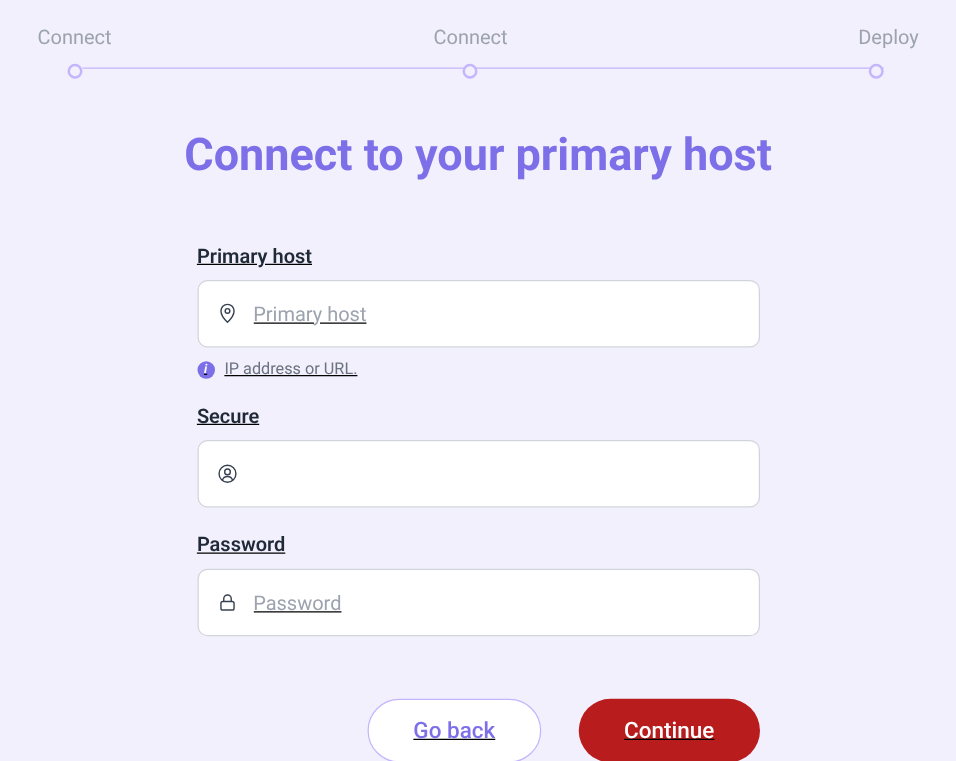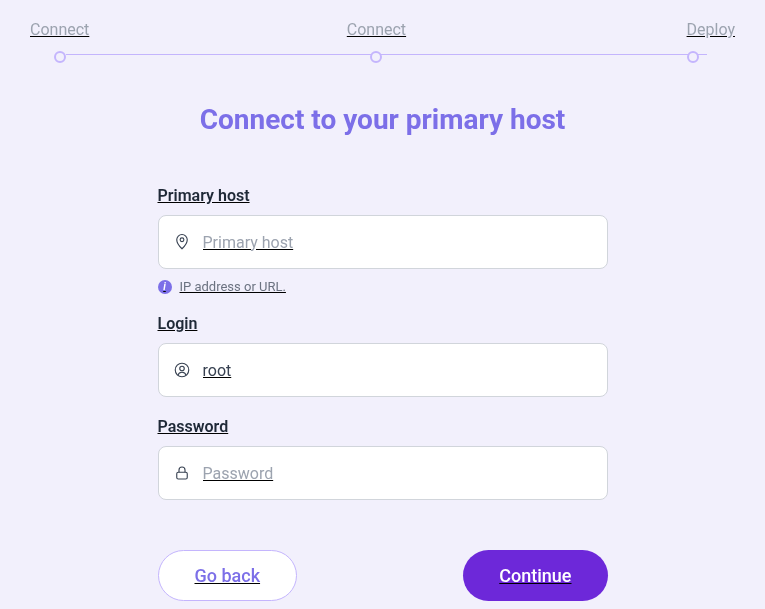--- a/index.html
+++ b/index.html
@@ -16,21 +16,20 @@
     }
     .container {
       padding: 20px 30px;
     }
     .stepper {
       display: flex;
       justify-content: space-between;
       align-items: flex-start;
       position: relative;
       margin-bottom: 40px;
-      text-decoration: underline;
     }
     .step {
       display: flex;
       flex-direction: column;
       align-items: center;
       z-index: 2;
       position: relative;
     }
     .step-label {
       font-size: 16px;
@@ -54,38 +53,38 @@
       width: 14px;
       height: 14px;
     }
     .step:first-child {
       align-items: flex-start;
     }
     .step:first-child .step-dot {
       margin-left: 28px;
     }
     .step:last-child {
-      align-items: flex-start;
+      align-items: center;
       margin-left: 23px;
     }
     .step:last-child .step-dot {
       margin-right: 20px;
     }
     .stepper-line {
       position: absolute;
       top: 34px;
       left: 36px;
       right: 28px;
       height: 1px;
       background: #c4b5fd;
       z-index: 1;
     }
     .heading {
       text-align: center;
-      font-size: 28px;
+      font-size: 36px;
       font-weight: 700;
       color: #7c6fe8;
       margin-bottom: 50px;
     }
     .form {
       max-width: 450px;
       margin: 0 auto;
       text-decoration: underline;
     }
     .field-group {
@@ -153,39 +152,40 @@
       align-items: center;
       justify-content: center;
       color: #fff;
       font-size: 10px;
       font-weight: bold;
       font-style: italic;
       flex-shrink: 0;
     }
     .buttons {
       display: flex;
-      justify-content: space-between;
+      justify-content: flex-end;
+      gap: 30px;
       margin-top: 50px;
     }
     .btn {
       padding: 14px 36px;
       border-radius: 999px;
       font-size: 18px;
       font-weight: 500;
       cursor: pointer;
       border: none;
       font-family: inherit;
     }
     .btn-secondary {
       background: #fff;
       color: #7c6fe8;
       border: 1px solid #c4b5fd;
     }
     .btn-primary {
-      background: #6d28d9;
+      background: #b91c1c;
       color: #fff;
     }
   </style>
 </head>
 <body>
 
 <div class="container">
   <div class="stepper">
     <div class="stepper-line"></div>
     <div class="step">
@@ -216,30 +216,29 @@
         </span>
         <input type="text" class="input-field" placeholder="Primary host" style="">
       </div>
       <div class="hint">
         <span class="hint-icon">i</span>
         <span>IP address or URL.</span>
       </div>
     </div>
 
     <div class="field-group">
-      <label class="field-label">Login</label>
+      <label class="field-label">Secure</label>
       <div class="input-wrapper">
         <span class="input-icon">
           <svg viewBox="0 0 24 24">
               <circle cx="12" cy="12" r="9"></circle>
               <circle cx="12" cy="10" r="3"></circle>
               <path d="M6.5 19c1-3 4-4 5.5-4s4.5 1 5.5 4"></path>
             </svg>
         </span>
-        <input type="text" class="input-field" value="root" style="">
       </div>
     </div>
 
     <div class="field-group">
       <label class="field-label">Password</label>
       <div class="input-wrapper">
         <span class="input-icon">
           <svg viewBox="0 0 24 24">
               <rect x="5" y="11" width="14" height="9" rx="2"></rect>
               <path d="M8 11V8a4 4 0 0 1 8 0v3"></path>

